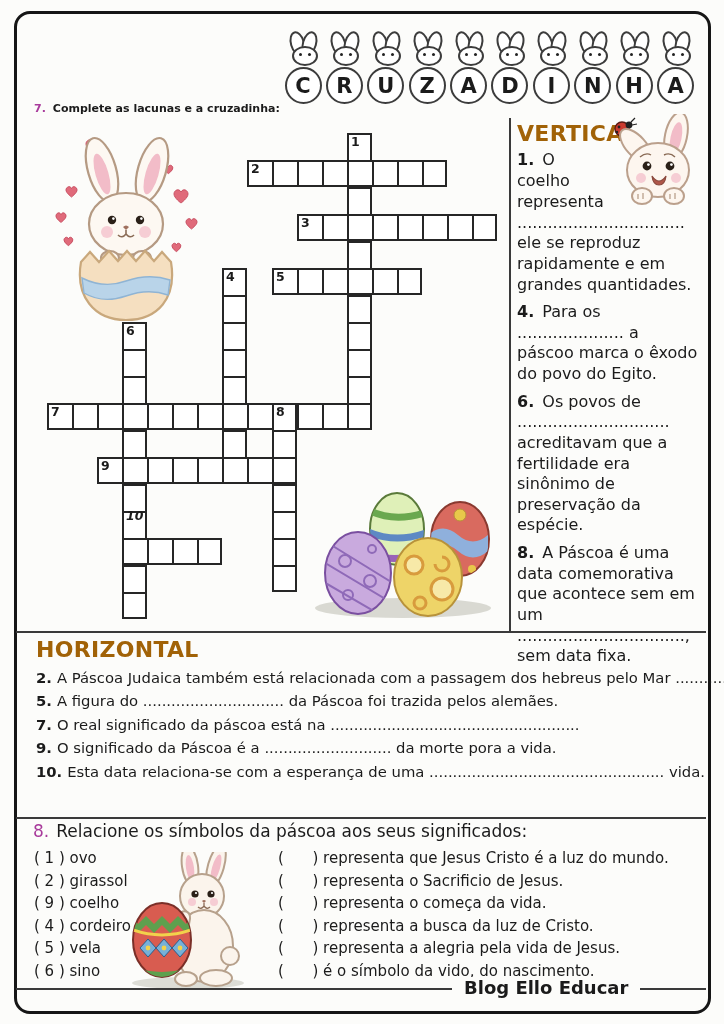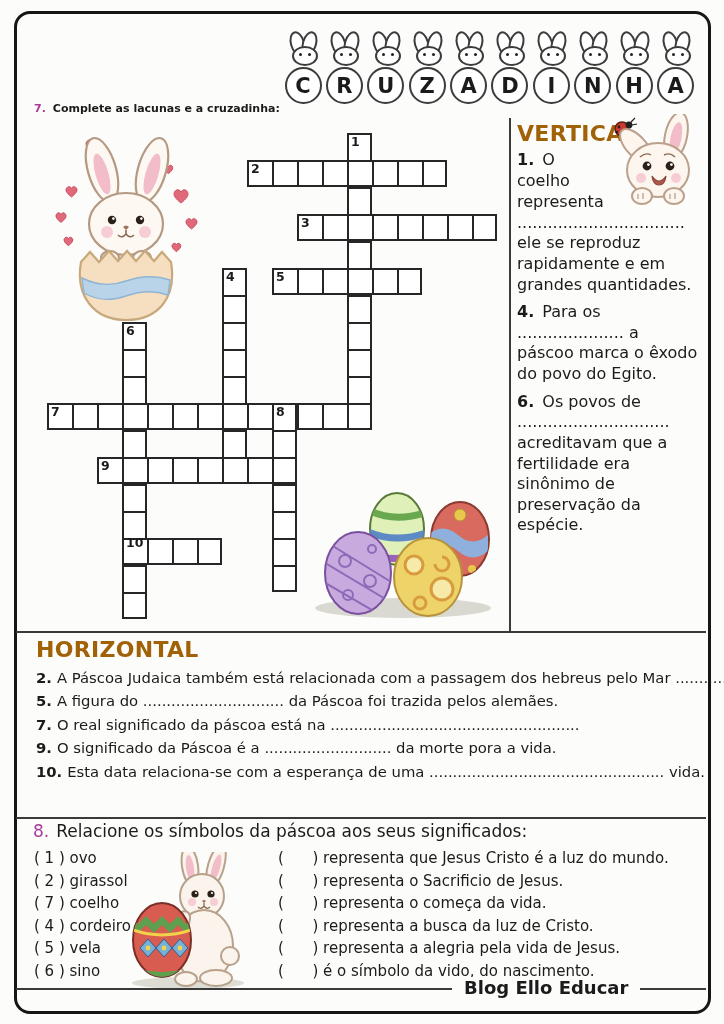--- a/index.html
+++ b/index.html
@@ -263,21 +263,21 @@
       </div>
       <span class="cnum" style="left: 351px; top: 136px;">1</span>
       <span class="cnum" style="left: 251px; top: 163px;">2</span>
       <span class="cnum" style="left: 301px; top: 217px;">3</span>
       <span class="cnum" style="left: 226px; top: 271px;">4</span>
       <span class="cnum" style="left: 276px; top: 271px;">5</span>
       <span class="cnum" style="left: 126px; top: 325px;">6</span>
       <span class="cnum" style="left: 51px; top: 406px;">7</span>
       <span class="cnum" style="left: 276px; top: 406px;">8</span>
       <span class="cnum" style="left: 101px; top: 460px;">9</span>
-      <span class="cnum" style="left: 126px; top: 537px;">10</span>
+      <span class="cnum" style="left: 126px; top: 510px; font-style: italic;">10</span>
     </div>
 
   <svg class="illus" style="left:300px;top:477px" width="206" height="144" viewBox="0 0 206 144">
     <defs>
       <clipPath id="cg">
           <ellipse cx="97" cy="52" rx="27" ry="36"></ellipse>
         </clipPath>
       <clipPath id="cr">
           <ellipse cx="160" cy="62" rx="29" ry="37"></ellipse>
         </clipPath>
@@ -319,20 +319,21 @@
     </g>
   </svg>
 
   <div class="vline"></div>
   <div id="vpanel">
     <p class="shead">VERTICAL</p>
     <div id="vclues">
         <p><span class="spacer"></span><b>1.</b> O coelho representa ................................. ele se reproduz rapidamente e em grandes quantidades.</p>
         <p><b>4.</b> Para os ..................... a páscoo marca o êxodo do povo do Egito.</p>
         <p><b>6.</b> Os povos de .............................. acreditavam que a fertilidade era sinônimo de preservação da espécie.</p>
+        <p><b>8.</b> A Páscoa é uma data comemorativa que acontece sem em um ................................., sem data fixa.</p>
       </div>
   </div>
 
   <svg class="illus" style="left:586px;top:114px" width="118" height="94" viewBox="0 0 118 94">
     <g>
       <circle cx="36" cy="15" r="7" fill="#cc3b2f" stroke="#5a1a12" stroke-width="1.4"></circle>
       <circle cx="43" cy="11" r="3.4" fill="#222"></circle>
       <path d="M45 8 l4 -4 M46 11 l5 -1" stroke="#222" stroke-width="1.2"></path>
       <circle cx="33" cy="13" r="1.4" fill="#222"></circle>
         <circle cx="36" cy="19" r="1.4" fill="#222"></circle>
@@ -366,21 +367,21 @@
         <div class="hrow"><b>7.</b>O real significado da páscoa está na .....................................................</div>
         <div class="hrow"><b>9.</b>O significado da Páscoa é a ........................... da morte pora a vida.</div>
         <div class="hrow"><b>10.</b>Esta data relaciona-se com a esperança de uma .................................................. vida.</div>
       </div>
   </div>
   <div class="hline" style="top:817px"></div>
 
   <div id="sec8-head">
     <span class="pnum">8.</span><span>Relacione os símbolos da páscoa aos seus significados:</span>
   </div>
-  <div id="symbols"><div class="mrow">( 1 ) ovo</div><div class="mrow">( 2 ) girassol</div><div class="mrow">( 7 ) coelho</div><div class="mrow">( 4 ) cordeiro</div><div class="mrow">( 5 ) vela</div><div class="mrow">( 6 ) sino</div></div>
+  <div id="symbols"><div class="mrow">( 1 ) ovo</div><div class="mrow">( 2 ) girassol</div><div class="mrow">( 9 ) coelho</div><div class="mrow">( 4 ) cordeiro</div><div class="mrow">( 5 ) vela</div><div class="mrow">( 6 ) sino</div></div>
   <div id="meanings"><div class="mrow">(      ) representa que Jesus Cristo é a luz do mundo.</div><div class="mrow">(      ) representa o Sacrificio de Jesus.</div><div class="mrow">(      ) representa o começa da vida.</div><div class="mrow">(      ) representa a busca da luz de Cristo.</div><div class="mrow">(      ) representa a alegria pela vida de Jesus.</div><div class="mrow">(      ) é o símbolo da vido, do nascimento.</div></div>
 
   <svg class="illus" style="left:110px;top:852px" width="152" height="138" viewBox="0 0 152 138">
     <defs>
         <clipPath id="ce2">
           <ellipse cx="52" cy="88" rx="29" ry="37"></ellipse>
         </clipPath>
       </defs>
     <ellipse cx="78" cy="131" rx="56" ry="6" fill="#ddddd6"></ellipse>
     <g stroke="#b7a18c" stroke-width="2" fill="#fbf4ec">

